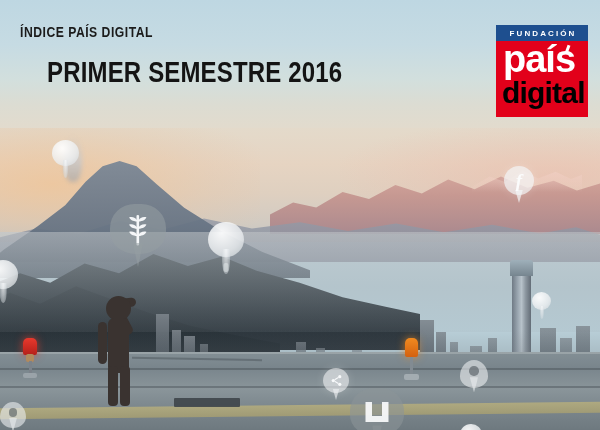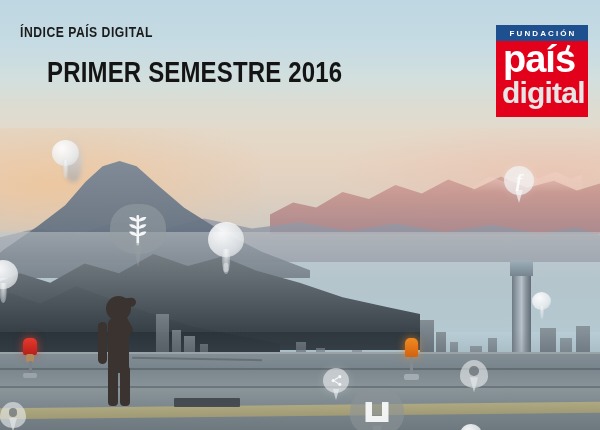--- a/index.html
+++ b/index.html
@@ -50,21 +50,21 @@
     letter-spacing:-1px;
     font-family:"Liberation Sans",sans-serif;
   }
   .logo-word1 i{font-style:normal;position:relative;}
   .logo-word1 i::after{
     content:"";position:absolute;right:7px;top:7px;width:2.5px;height:9px;
     background:#fff;transform:rotate(20deg);
   }
   .logo-word2{
     position:absolute;left:6px;top:34px;
-    color:#e5e5e5;font-size:30px;font-weight:bold;line-height:36px;
+    color:#000000;font-size:30px;font-weight:bold;line-height:36px;
     letter-spacing:-.8px;
     font-family:"Liberation Sans",sans-serif;
   }
 
   
   .photo{position:absolute;left:0;top:112px;width:600px;height:318px;overflow:hidden;z-index:1;}
   .sky{
     position:absolute;left:0;top:0;width:600px;height:130px;
     background:linear-gradient(180deg,#e2dcce 0%,#e4d9c9 18%,#e6d4c2 40%,#dfd0c0 62%,#d2cbc2 85%,#c3c5c2 100%);
   }

